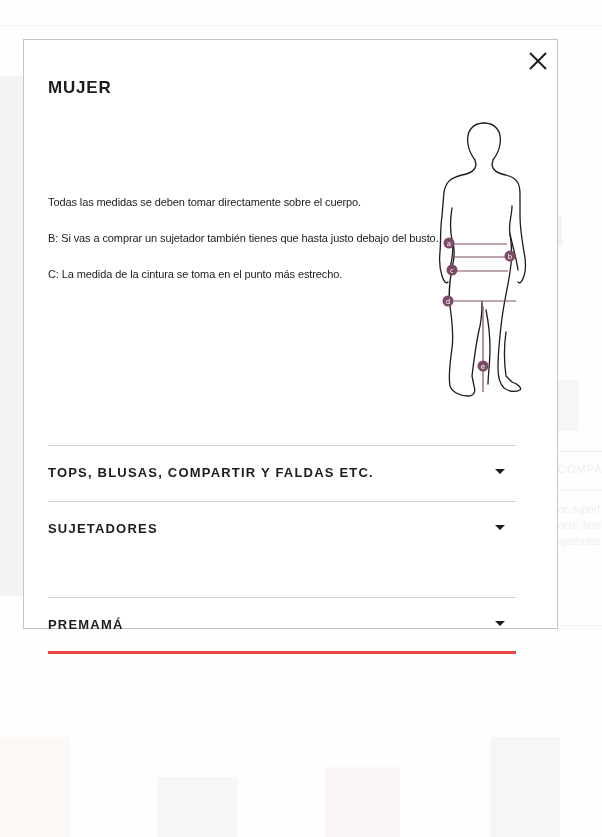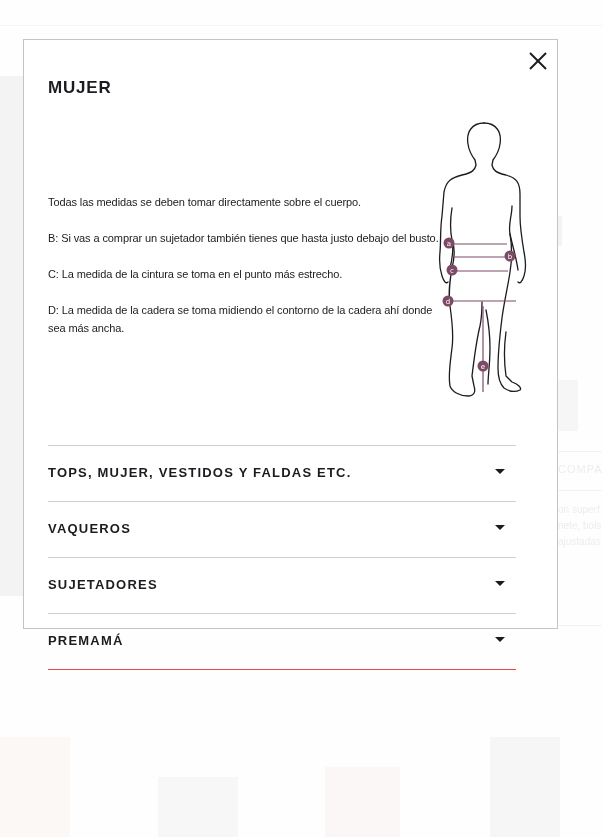--- a/index.html
+++ b/index.html
@@ -19,21 +19,21 @@
 
   .modal { position: absolute; left: 23px; top: 39px; width: 535px; height: 590px; background: #fff; border: 1px solid #c4c4c4; }
   .close-btn { position: absolute; left: 503px; top: 10px; width: 22px; height: 22px; cursor: pointer; }
   .modal-title { position: absolute; left: 24px; top: 38px; font-size: 17px; font-weight: bold; letter-spacing: 0.8px; color: #1c1b1f; }
   .intro { position: absolute; left: 24px; top: 105px; width: 392px; font-size: 11px; line-height: 18px; color: #1c1b1f; letter-spacing: -0.1px; margin-top: 48px; }
   .intro p { margin-bottom: 18px; }
   .figure { position: absolute; left: 408px; top: 80px; width: 100px; height: 284px; }
 
   .accordion { position: absolute; left: 24px; top: 405px; width: 468px; }
   .acc-item { position: relative; height: 56px; border-top: 1px solid #cfcfcf; cursor: pointer; }
-  .acc-item:last-child { border-bottom: 1px solid #ef4444; height: 57px; }
+  .acc-item:last-child { border-bottom: 3px solid #ef4444; height: 57px; margin-top: 40px; }
   .acc-label { position: absolute; left: 0; top: 19px; font-size: 13px; font-weight: bold; letter-spacing: 1.2px; color: #1c1b1f; }
   .acc-caret { position: absolute; right: 11px; top: 23px; width: 0; height: 0; border-left: 5px solid transparent; border-right: 5px solid transparent; border-top: 5px solid #1c1b1f; }
 </style>
 </head>
 <body>
 
 <div class="page-bg"></div>
 <div class="bg-topline"></div>
 <div class="bg-left-panel"></div>
 <div class="bg-right-box1"></div>
@@ -61,21 +61,20 @@
       <line x1="19" y1="3" x2="3" y2="19" stroke="#1c1b1f" stroke-width="2"></line>
     </svg>
   </div>
 
   <div class="modal-title">MUJER</div>
 
   <div class="intro">
     <p>Todas las medidas se deben tomar directamente sobre el cuerpo.</p>
     <p>B: Si vas a comprar un sujetador también tienes que hasta justo debajo del busto.</p>
     <p>C: La medida de la cintura se toma en el punto más estrecho.</p>
-    <p>D: La medida de la cadera se toma midiendo el contorno de la cadera ahí donde sea más ancha.</p>
   </div>
 
   <svg class="figure" viewBox="0 0 100 284">
     <g fill="none" stroke="#1c1b1f" stroke-width="1.3" stroke-linejoin="round" stroke-linecap="round">
 
       <path d="M52 3 C40 3 34 12 36 24 C37 32 40 36 43 40 L44 45 C43 50 40 53 30 55 C18 58 14 62 12 72 L10 96 C8 110 9 120 8 132 C7 142 8 150 10 156 C12 162 14 164 16 162"></path>
       <path d="M52 3 C64 3 70 12 68 24 C67 32 64 36 61 40 L60 45 C61 50 64 53 74 55 C84 58 88 62 88 74 L88 96 C88 108 90 120 92 132 C94 142 94 150 92 156 C90 162 88 164 86 162"></path>
 
       <path d="M20 88 C18 100 18 110 20 120 C22 130 20 140 18 148"></path>
       <path d="M80 86 C80 96 76 104 78 114 C80 124 84 136 86 150"></path>
@@ -103,25 +102,21 @@
       <text x="17" y="125.5">a</text>
       <text x="78" y="138.5">b</text>
       <text x="20" y="152.5">c</text>
       <text x="16" y="183.5">d</text>
       <text x="51" y="248.5">e</text>
     </g>
   </svg>
 
   <div class="accordion">
     <div class="acc-item">
-      <span class="acc-label">TOPS, MUJER, VESTIDOS Y FALDAS ETC.</span>
-      <span class="acc-caret"></span>
-    </div>
-    <div class="acc-item">
-      <span class="acc-label">VAQUEROS</span>
+      <span class="acc-label">TOPS, BLUSAS, COMPARTIR Y FALDAS ETC.</span>
       <span class="acc-caret"></span>
     </div>
     <div class="acc-item">
       <span class="acc-label">SUJETADORES</span>
       <span class="acc-caret"></span>
     </div>
     <div class="acc-item">
       <span class="acc-label">PREMAMÁ</span>
       <span class="acc-caret"></span>
     </div>

